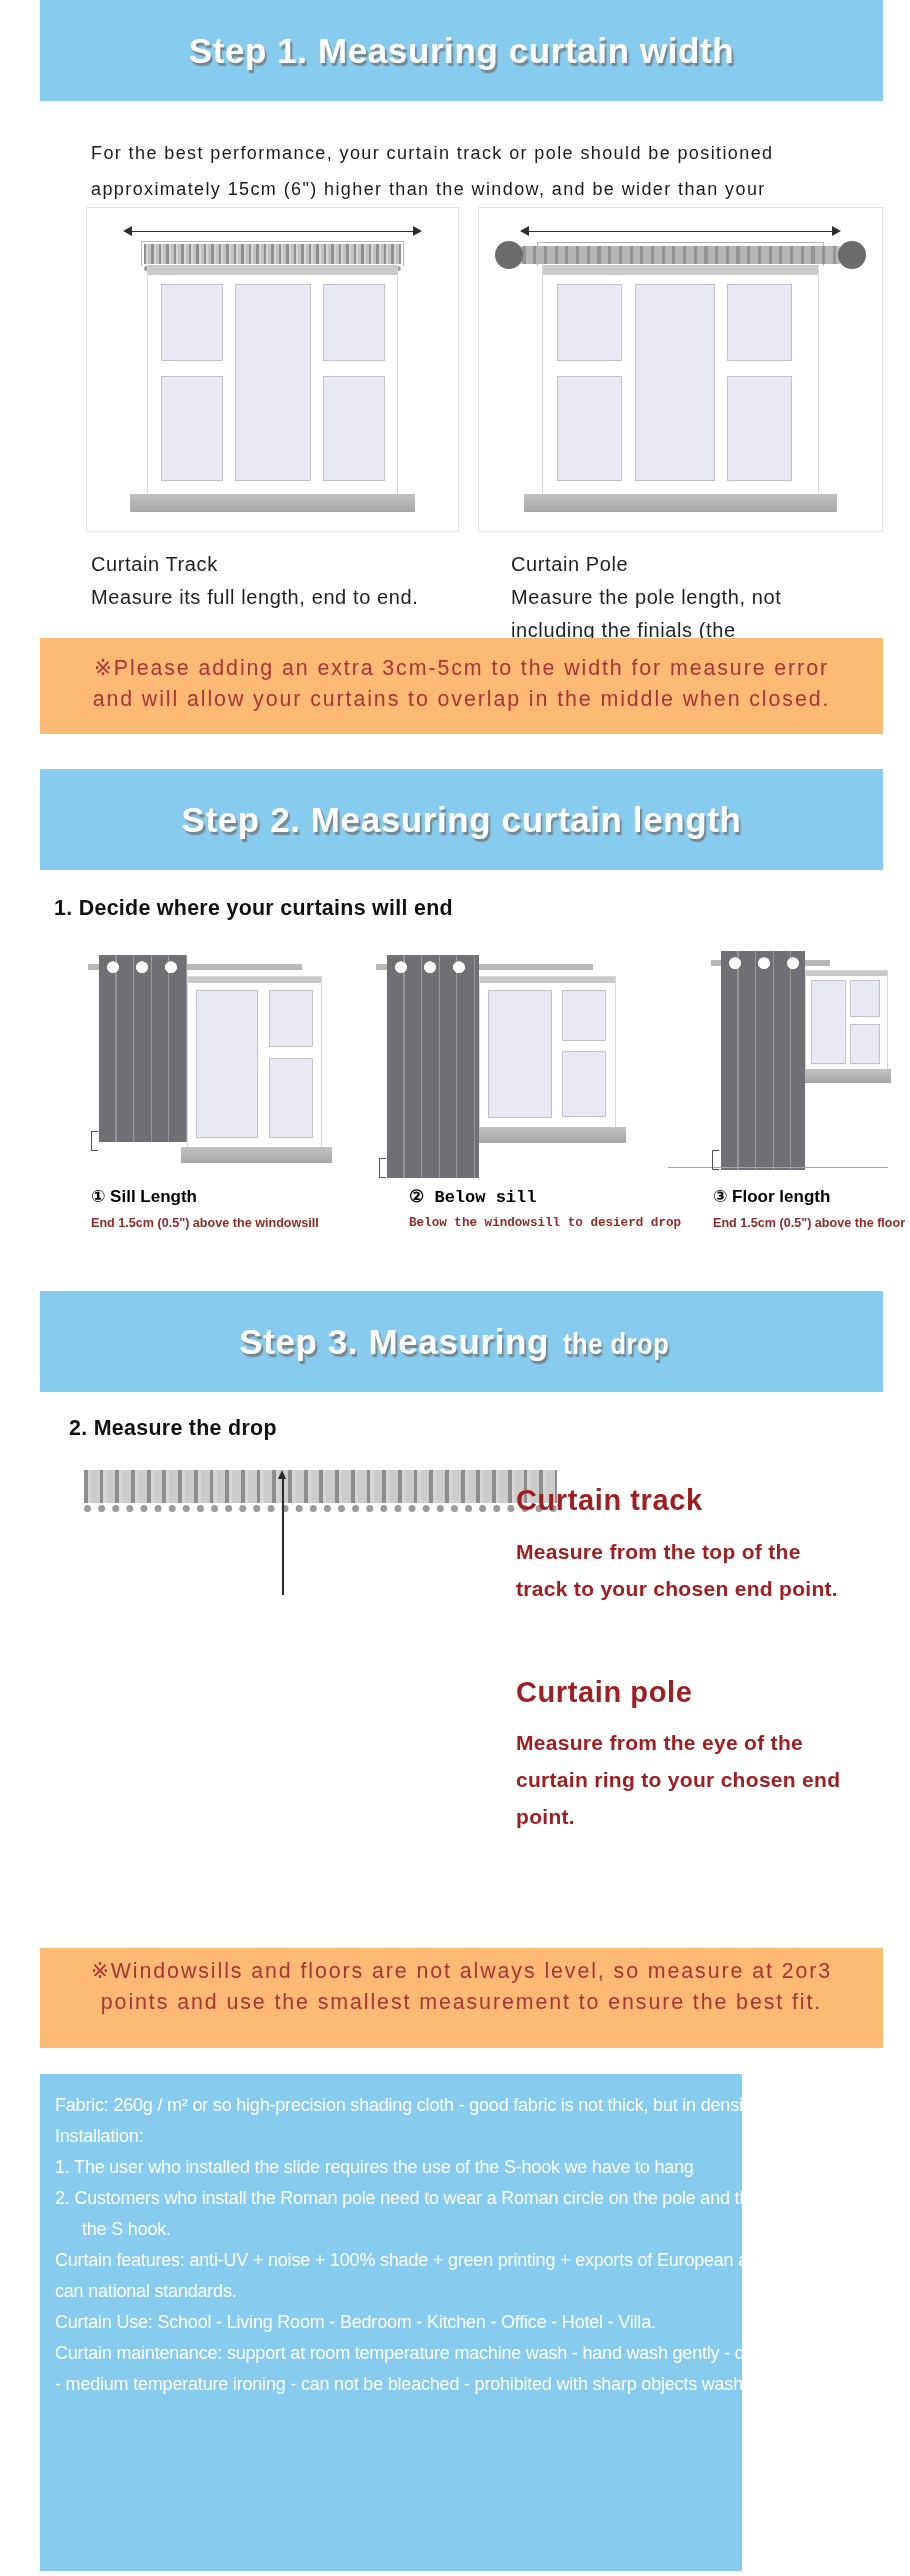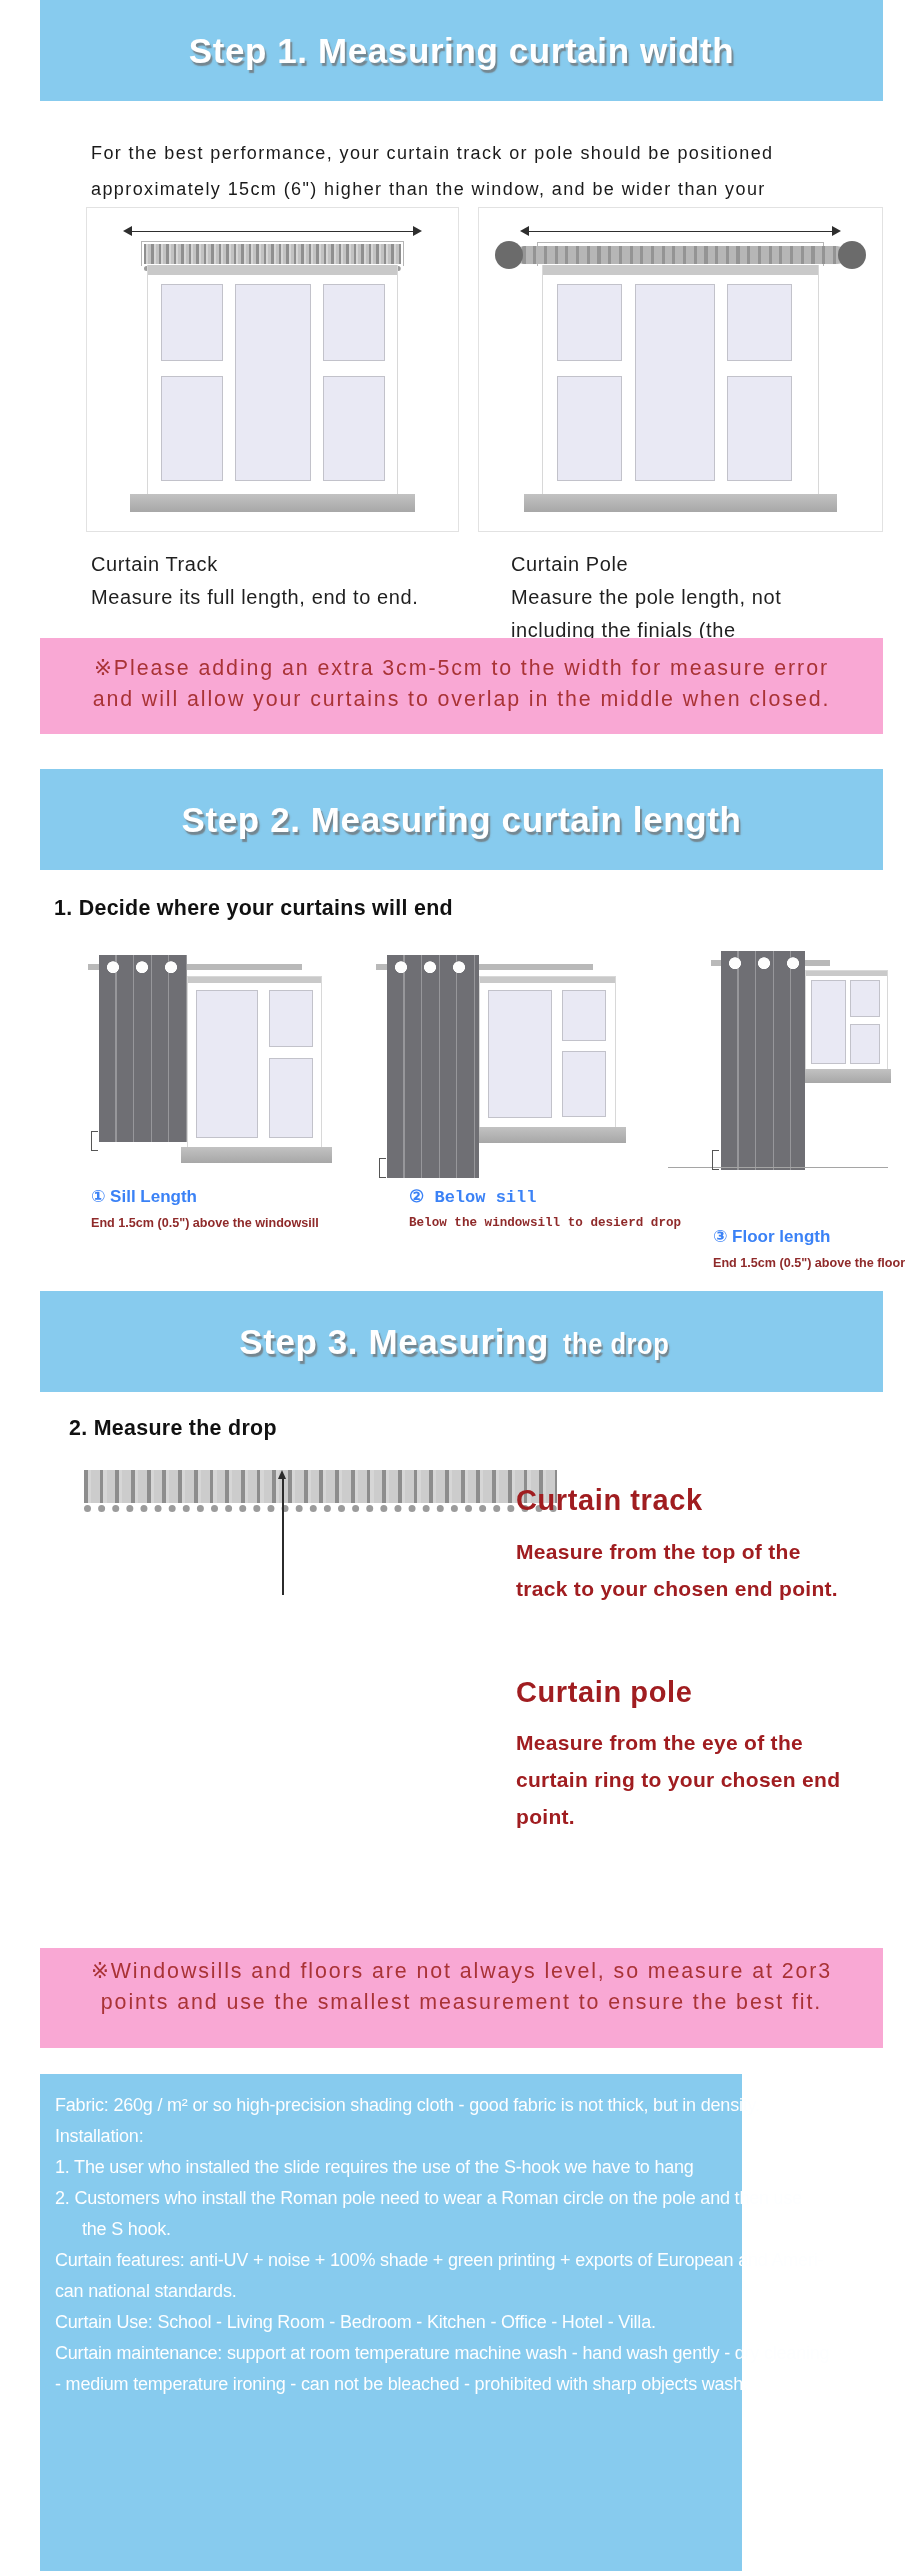--- a/index.html
+++ b/index.html
@@ -12,21 +12,21 @@
            display:flex;align-items:center;justify-content:center;}
   .stephdr .t{font-size:35px;font-weight:bold;color:#ffffff;letter-spacing:0.6px;
               text-shadow:1.9px 2.5px 1.3px rgba(110,110,110,0.75);white-space:nowrap;}
   .t3sub{display:inline-block;font-size:29px;margin-left:14px;transform:scaleX(0.88);
          transform-origin:left center;}
 
   
   .intro{font-size:18px;color:#1a1a1a;letter-spacing:1.4px;line-height:36px;white-space:nowrap;}
   .subhead{font-size:21.4px;font-weight:bold;color:#111;letter-spacing:0.3px;white-space:nowrap;}
   .diaglabel{font-size:20px;color:#1f1f1f;letter-spacing:0.6px;line-height:33px;white-space:nowrap;}
-  .notebox{left:40px;width:843px;background:#f9a8d4;text-align:center;}
+  .notebox{left:40px;width:843px;background:#fdba74;text-align:center;}
   .notebox div{font-size:21.4px;color:#A93336;letter-spacing:1.9px;line-height:31px;white-space:nowrap;}
 
   
   .dbox{top:207px;height:323px;border:1.3px solid #E2E2E2;background:#fff;}
   .harrow{position:absolute;height:1.9px;background:#2e2e2e;}
   .harrow:before,.harrow:after{content:"";position:absolute;top:-4.4px;width:0;height:0;
       border-top:5px solid transparent;border-bottom:5px solid transparent;}
   .harrow:before{left:-8.2px;border-right:9.4px solid #2e2e2e;}
   .harrow:after{right:-8.2px;border-left:9.4px solid #2e2e2e;}
   .bracket{position:absolute;border:0.6px solid #b5b5b5;border-bottom:none;}
@@ -42,21 +42,21 @@
 
   
   .c-pole{position:absolute;height:6.3px;background:#b9b9b9;}
   .curtain{position:absolute;background:#6F6F74;
      background-image:repeating-linear-gradient(90deg,transparent 0 16.4px,rgba(255,255,255,0.28) 16.4px 17.6px);}
   .grommets{position:absolute;top:2.5px;left:0;right:0;height:21.4px;
      background-image:radial-gradient(circle 6.3px at 14px 9.4px,#fdfdfd 5.7px,transparent 6.3px);
      background-size:29px 21.4px;background-repeat:repeat-x;}
   .endmark{position:absolute;width:6.3px;height:17.6px;border:1.3px solid #555;border-right:none;}
   .floorline{position:absolute;height:1.3px;background:#a5a5a5;}
-  .optlabel{font-size:17px;font-weight:bold;color:#3b82f6;white-space:nowrap;}
+  .optlabel{font-size:17px;font-weight:bold;color:#000000;white-space:nowrap;}
   .optdesc{font-size:12.6px;font-weight:bold;color:#8F2A2A;white-space:nowrap;}
 
   
   .bigbar{left:84px;top:1470px;width:473px;height:33px;
      background:repeating-linear-gradient(90deg,#8d8d8d 0 3.8px,#d6d6d6 3.8px 7px,#cccccc 7px 15.7px);}
   .bigbardots{left:84px;top:1505px;width:473px;height:0;border-bottom:7px dotted #9b9b9b;}
   .uparrow{position:absolute;width:1.9px;background:#2b2b2b;}
   .uparrow:before{content:"";position:absolute;top:-8.2px;left:-3.8px;width:0;height:0;
      border-left:4.4px solid transparent;border-right:4.4px solid transparent;border-bottom:9.4px solid #2b2b2b;}
   .redhead{font-size:29px;font-weight:bold;color:#A01D20;letter-spacing:0.6px;white-space:nowrap;}
@@ -195,21 +195,21 @@
   </div>
 
   <div class="abs" style="left:91px;top:1186px;">
     <div class="optlabel">① Sill Length</div>
     <div class="optdesc" style="margin-top:8.8px;">End 1.5cm (0.5") above the windowsill</div>
   </div>
   <div class="abs" style="left:409px;top:1186px;font-family:Liberation Mono, monospace;">
     <div class="optlabel">② Below sill</div>
     <div class="optdesc" style="margin-top:8.8px;">Below the windowsill to desierd drop</div>
   </div>
-  <div class="abs" style="left:713px;top:1186px;margin-top:40px;">
+  <div class="abs" style="left:713px;top:1186px;">
     <div class="optlabel">③ Floor length</div>
     <div class="optdesc" style="margin-top:8.8px;">End 1.5cm (0.5") above the floor</div>
   </div>
 
   <div class="abs stephdr" style="top:1291px;">
     <div class="t">
       <span>Step 3. Measuring</span><span class="t3sub">the drop</span>
     </div>
   </div>
 

